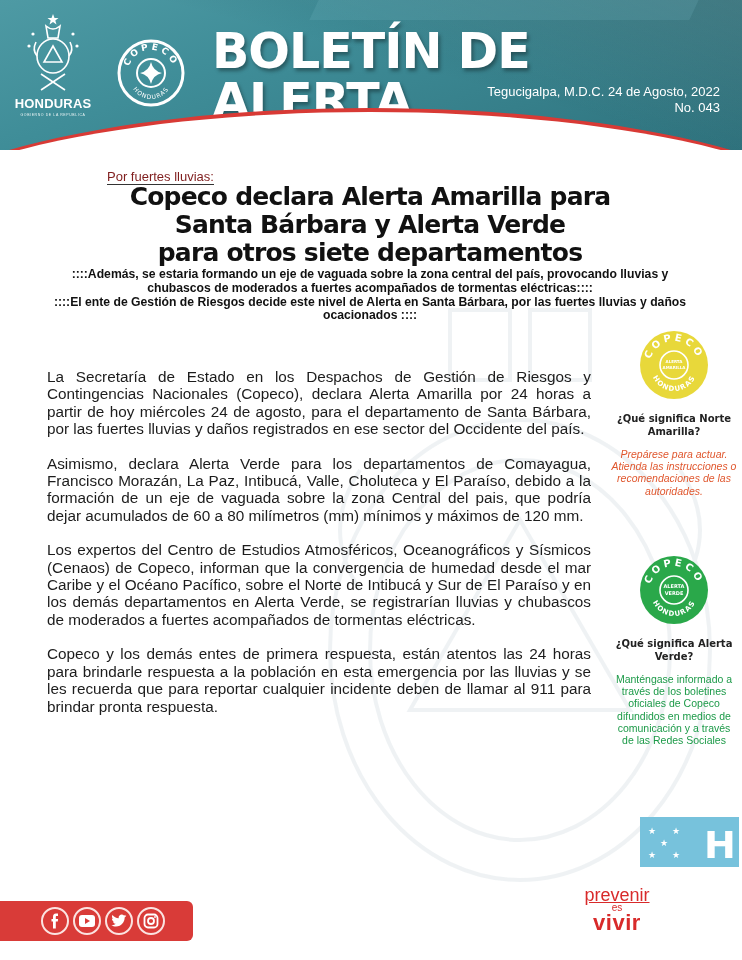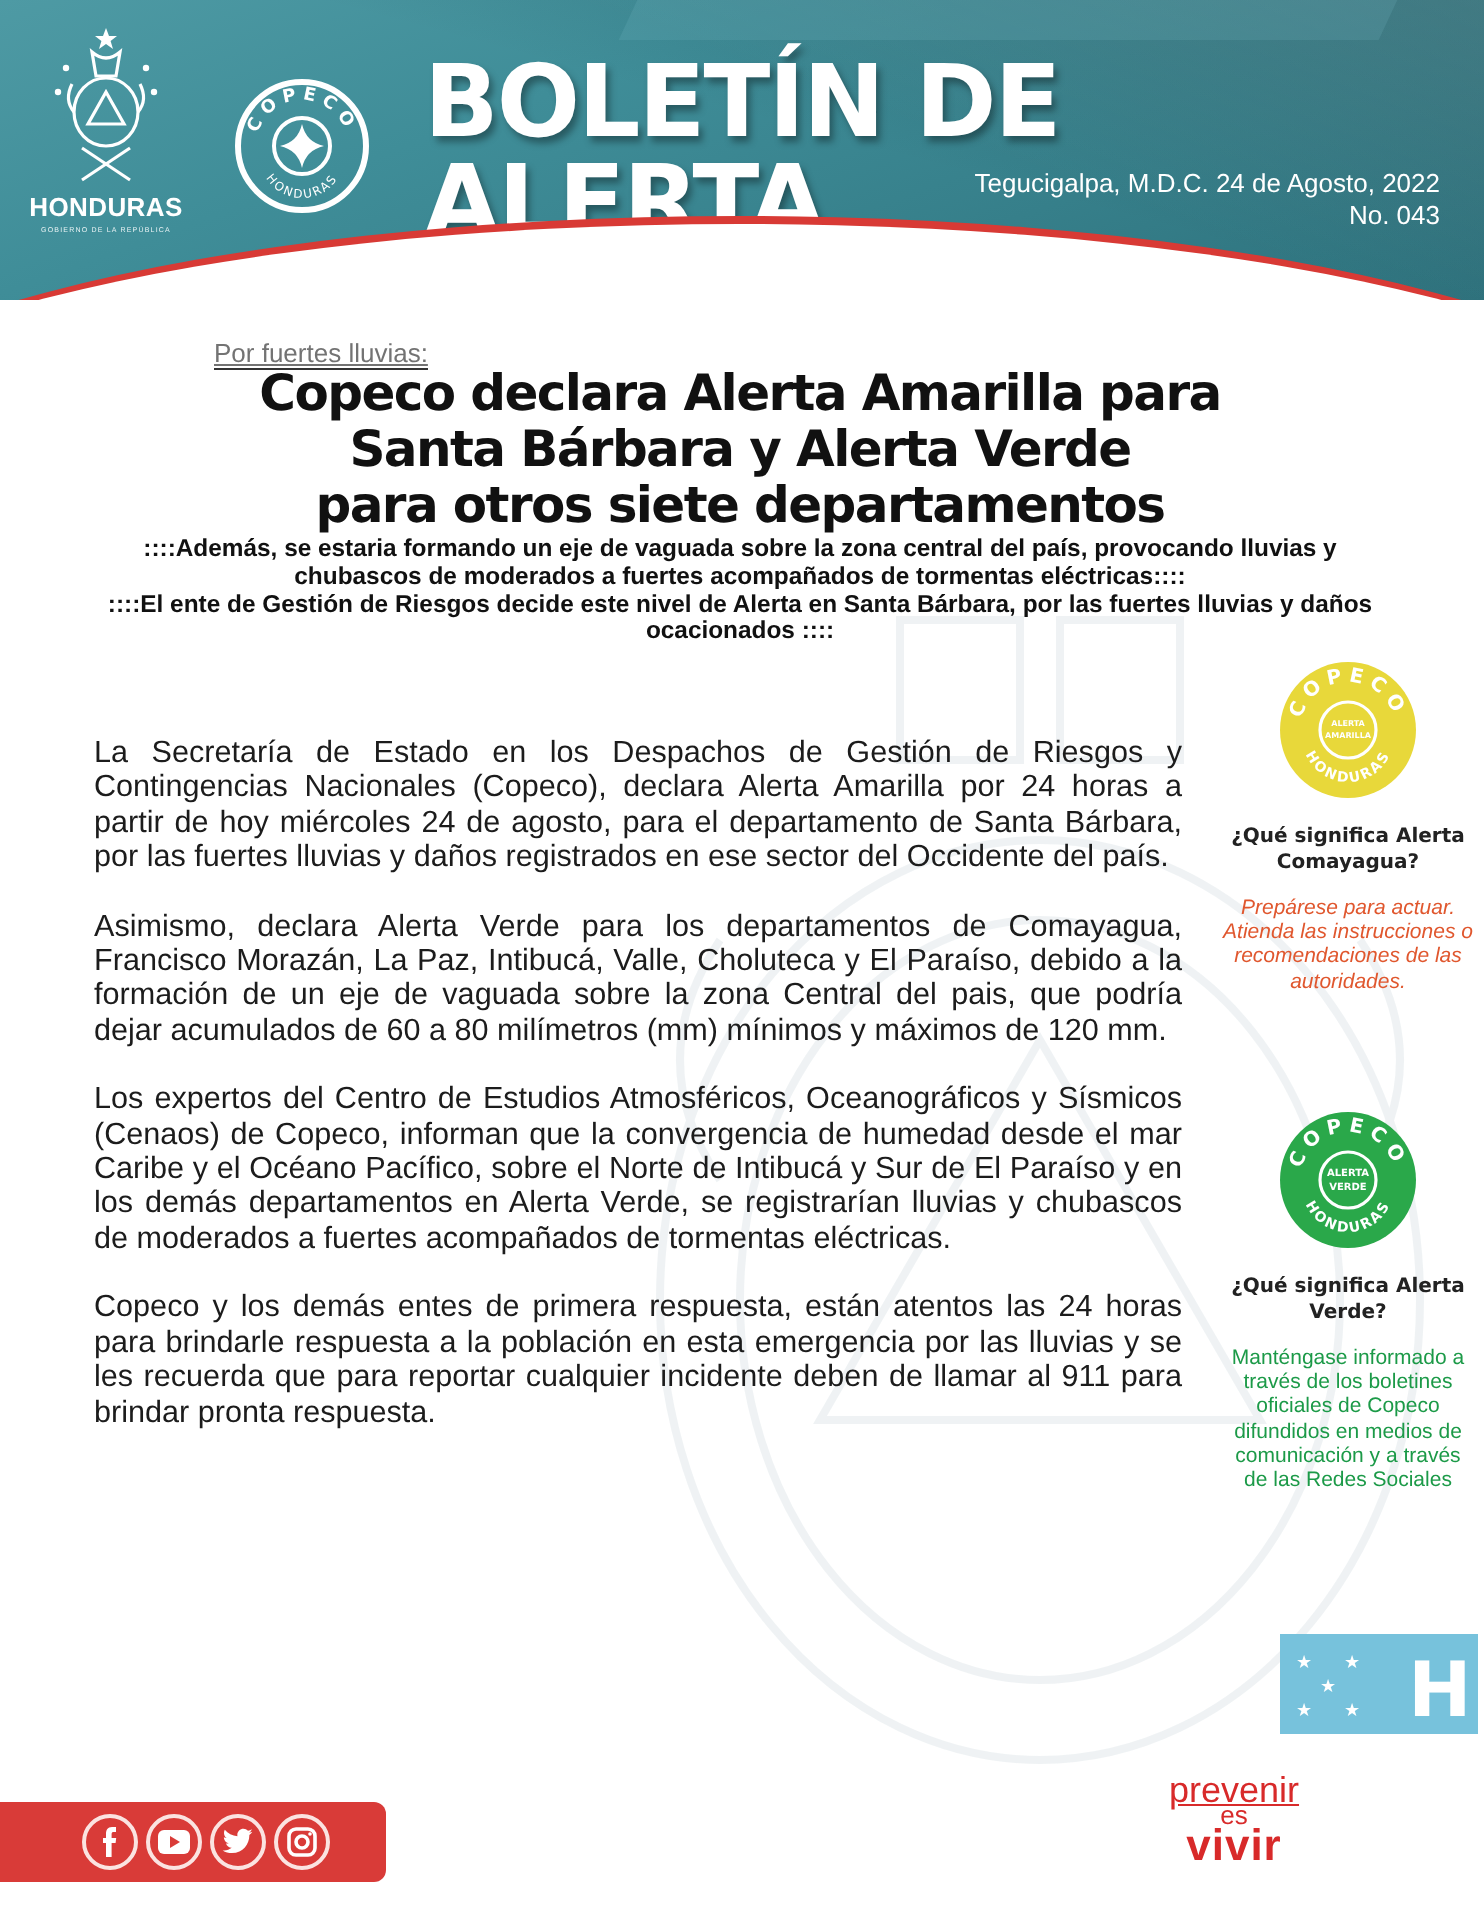--- a/index.html
+++ b/index.html
@@ -51,22 +51,22 @@
       transform: scaleX(0.98); transform-origin: left;
     }
     .bulletin-meta {
       position: absolute; right: 22px; top: 84px; text-align: right;
       color: #ffffff; font-family: "Liberation Sans", sans-serif; font-size: 13px; line-height: 16px;
     }
 
     
     .kicker {
       position: absolute; left: 107px; top: 170px;
-      font-family: "Liberation Sans", sans-serif; font-size: 13px; color: #737373;
-      border-bottom: 1px solid #333; line-height: 14px; text-decoration: underline;
+      font-family: "Liberation Sans", sans-serif; font-size: 13px; color: #7f1d1d;
+      border-bottom: 1px solid #333; line-height: 14px;
     }
     .headline {
       position: absolute; left: 40px; top: 183px; width: 660px; text-align: center;
       font-family: "DejaVu Sans", sans-serif; font-weight: bold;
       font-size: 25px; line-height: 28px; color: #111111; letter-spacing: -0.8px;
     }
     .subhead {
       position: absolute; left: 40px; top: 268px; width: 660px; text-align: center;
       font-family: "Liberation Sans", sans-serif; font-weight: bold;
       font-size: 12.2px; line-height: 13.8px; color: #111111;
@@ -112,21 +112,21 @@
     }
     .social-icon {
       width: 28px; height: 28px; border-radius: 50%; border: 2px solid #fbe3e1;
       display: flex; align-items: center; justify-content: center;
     }
     .slogan {
       position: absolute; left: 577px; top: 886px; width: 80px; text-align: center;
       color: #d82a2a; font-family: "Liberation Sans", sans-serif;
     }
     .slogan .l1 { font-size: 18px; line-height: 18px; text-decoration: underline; }
-    .slogan .l2 { font-size: 13px; line-height: 8px; }
+    .slogan .l2 { font-size: 10px; line-height: 8px; }
     .slogan .l3 { font-size: 22px; line-height: 22px; font-weight: bold; letter-spacing: 0.5px; }
   </style>
 </head>
 <body>
 
 <div class="header">
   <div class="photo-shade"></div>
   <div class="roof"></div>
 
   <div class="honduras-logo">
@@ -215,21 +215,21 @@
     <circle cx="35" cy="35" r="14" fill="none" stroke="#ffffff" stroke-width="1.6"></circle>
     <text x="35" y="33" text-anchor="middle" font-family="DejaVu Sans, sans-serif" font-size="4" font-weight="bold" fill="#ffffff">ALERTA</text>
     <text x="35" y="39" text-anchor="middle" font-family="DejaVu Sans, sans-serif" font-size="4" font-weight="bold" fill="#ffffff">AMARILLA</text>
     <text font-family="DejaVu Sans, sans-serif" font-size="10" font-weight="bold" fill="#ffffff" letter-spacing="3">
       <textPath href="#yTop" startOffset="50%" text-anchor="middle">COPECO</textPath>
     </text>
     <text font-family="DejaVu Sans, sans-serif" font-size="7" font-weight="bold" fill="#ffffff" letter-spacing="1">
       <textPath href="#yBot" startOffset="50%" text-anchor="middle">HONDURAS</textPath>
     </text>
   </svg>
-  <div class="side-q">¿Qué significa Alerta Comayagua?</div>
+  <div class="side-q">¿Qué significa Norte Amarilla?</div>
   <div class="side-a yellow">Prepárese para actuar. Atienda las instrucciones o recomendaciones de las autoridades.</div>
 </div>
 
 <div class="green-block">
   <svg class="badge" viewBox="0 0 70 70">
     <defs>
       <path id="gTop" d="M11 35 A24 24 0 0 1 59 35"></path>
       <path id="gBot" d="M12 38 A23 23 0 0 0 58 38"></path>
     </defs>
     <circle cx="35" cy="35" r="34" fill="#2aa84a"></circle>

